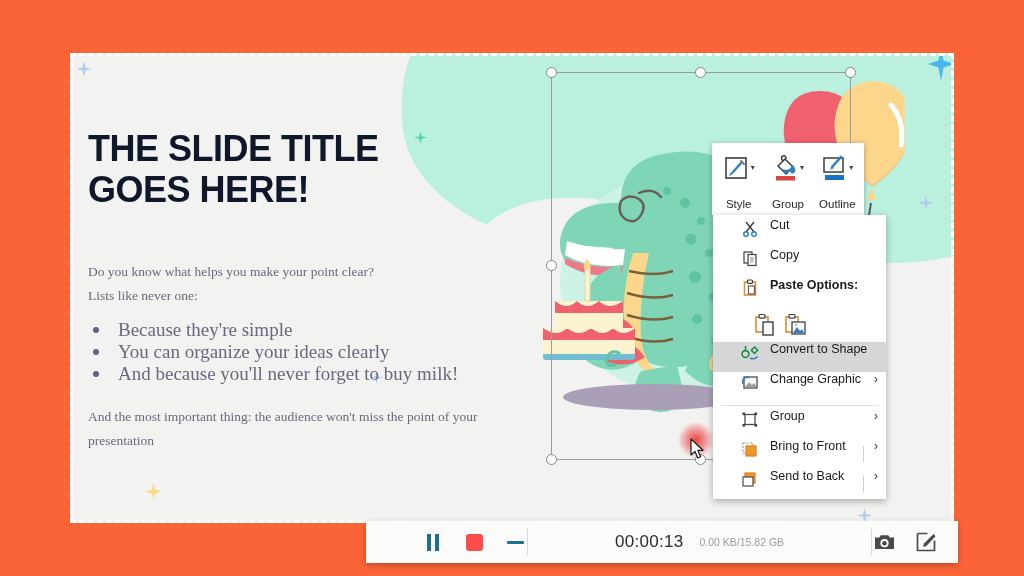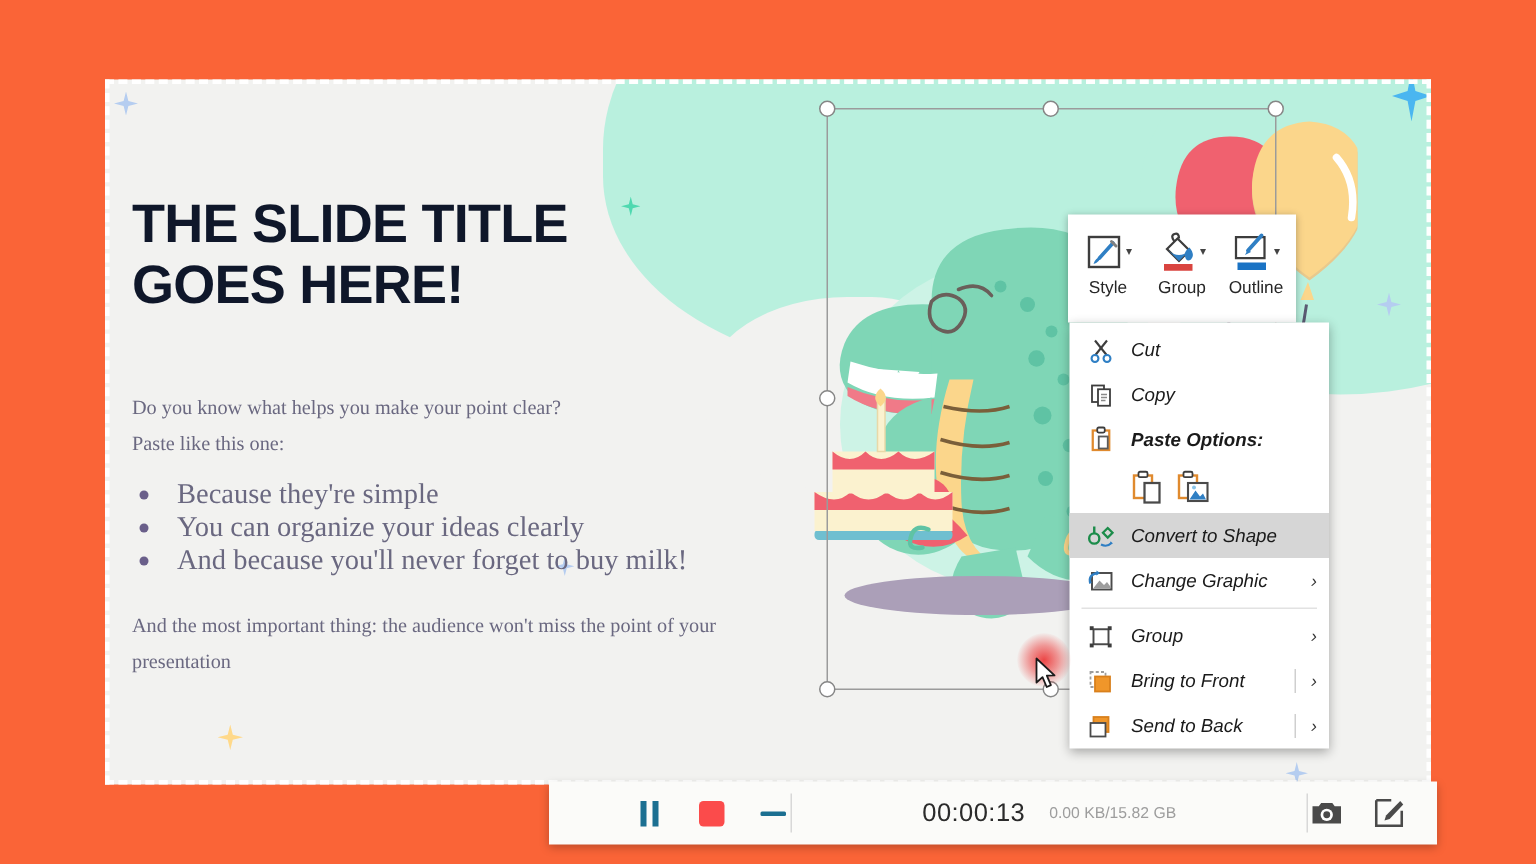--- a/index.html
+++ b/index.html
@@ -156,45 +156,44 @@
     padding: 8px 2px 0 2px;
   }
   .mt-item {
     flex: 1;
     display: flex; flex-direction: column; align-items: center;
     cursor: default;
   }
   .mt-icons { height: 34px; display: flex; align-items: center; gap: 2px; }
   .mt-label {
     font-size: 11.5px; color: #262626;
-    margin-top: 1px;
+    margin-top: 13px;
     font-family: "Liberation Sans", sans-serif;
   }
   .mt-caret { font-size: 8px; color: #444; line-height: 1; }
 
   
   #ctx-menu {
     position: absolute;
     left: 643px; top: 162px;
     width: 173px;
     background: #ffffff;
     box-shadow: 0 2px 7px rgba(0,0,0,.32);
     z-index: 50;
     padding: 3px 0 0 0;
     font-family: "Liberation Sans", sans-serif;
   }
   .ctx-item {
-    display: flex; align-items: center;
+    display: flex; align-items: flex-start;
     height: 30px;
-    padding: 0 8px 0 10px;
+    padding: 0 8px 0 26px;
     font-size: 12.5px;
     color: #1a1a1a;
     cursor: default;
     position: relative;
-    font-style: italic;
   }
   .ctx-item.highlight { background: #d6d6d6; }
   .ctx-ico {
     width: 22px; height: 20px;
     display: flex; align-items: center; justify-content: center;
     margin-right: 9px;
     flex: 0 0 22px;
   }
   .ctx-label { flex: 1; white-space: nowrap; }
   .ctx-arrow { font-size: 12px; color: #333; margin-left: 6px; }
@@ -268,21 +267,21 @@
     <div class="spark" id="spark-blue-bot"></div>
     <div class="spark" id="spark-mint-list"></div>
 
     <div id="slide-title">
       <div>THE SLIDE TITLE</div>
       <div>GOES HERE!</div>
     </div>
 
     <div id="slide-intro">
       <div>Do you know what helps you make your point clear?</div>
-      <div>Paste like this one:</div>
+      <div>Lists like never one:</div>
     </div>
 
     <ul id="slide-list">
       <li><span>Because they're simple</span></li>
       <li><span>You can organize your ideas clearly</span></li>
       <li><span>And because you'll never forget to buy milk!</span></li>
     </ul>
 
     <div id="slide-outro">And the most important thing: the audience won't miss the point of your presentation</div>
 

